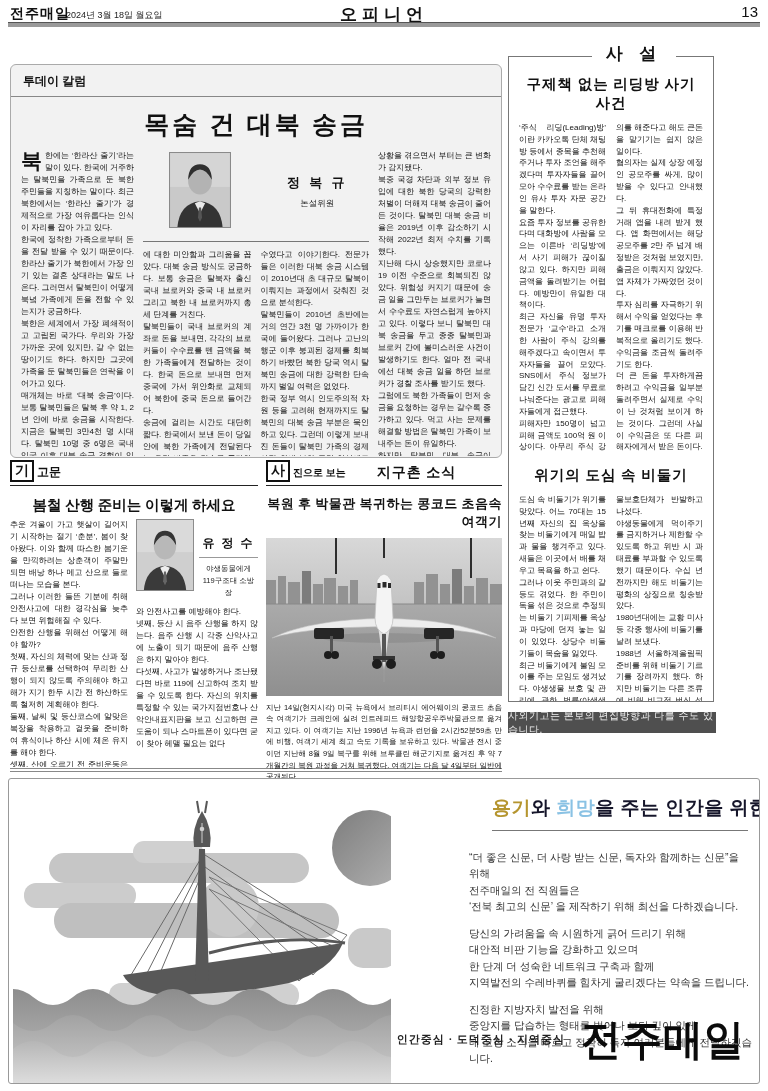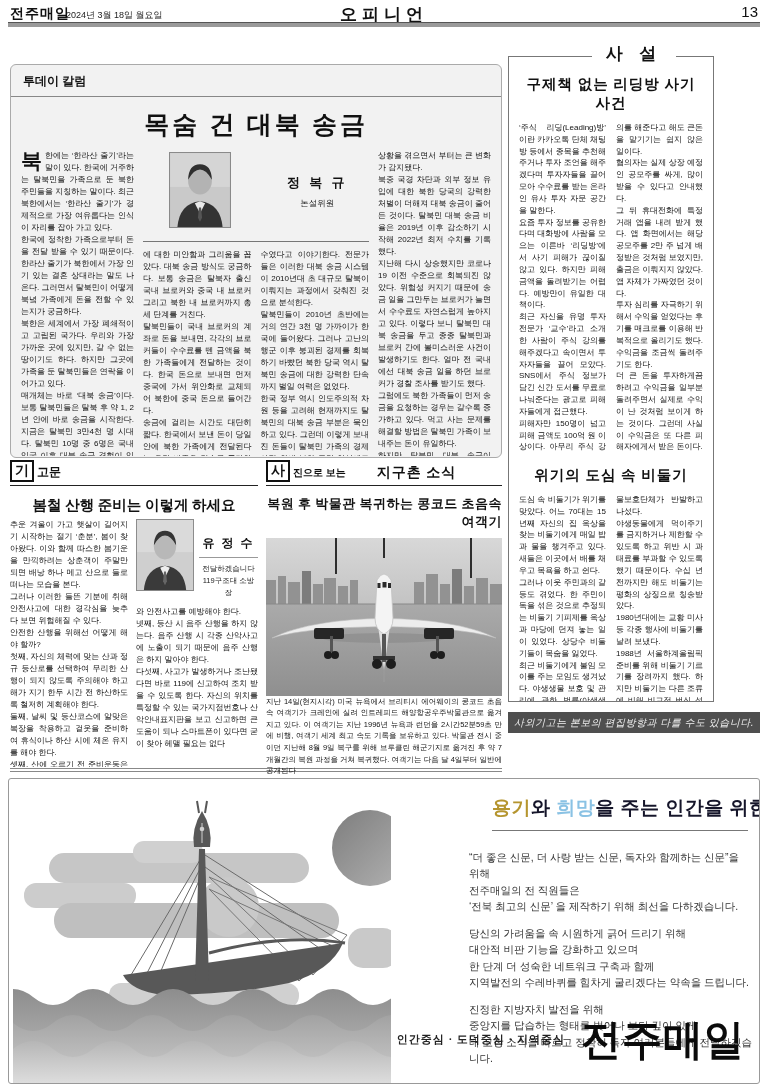--- a/index.html
+++ b/index.html
@@ -30,22 +30,22 @@
   .drop{float:left;font-size:21px;font-weight:bold;line-height:0.9;margin:2px 3px 0 0;}
   
   .editorial-box{position:absolute;left:508px;top:56px;width:206px;height:646px;border:1px solid #777;
                  box-sizing:border-box;padding:6px 10px;overflow:hidden;}
   .ed-label{position:absolute;top:44px;left:508px;width:252px;text-align:center;font-size:17px;font-weight:bold;letter-spacing:6px;}
   .ed-label span{background:#fff;padding:0 14px;position:relative;top:-2px;}
   .ed-title{text-align:center;font-size:14.5px;font-weight:bold;letter-spacing:1px;margin:12px 0 9px;}
   .ed-body{column-count:2;column-gap:10px;font-size:8px;line-height:1.48;text-align:justify;white-space:pre-line;overflow:hidden;}
   .ed-body-1{height:332px;}
   .ed-body-2{height:236px;}
-  .notice-banner{position:absolute;left:508px;top:712px;width:252px;height:21px;background:#4f4f4f;color:#f0f0f0;
-                 font-size:10px;display:flex;align-items:center;justify-content:center;letter-spacing:0.5px;font-style:italic;}
+  .notice-banner{position:absolute;left:508px;top:712px;width:208px;height:21px;background:#4f4f4f;color:#f0f0f0;
+                 font-size:10px;display:flex;align-items:center;justify-content:center;letter-spacing:0.5px;}
   
   .sec-label-row{display:flex;align-items:flex-end;gap:3px;border-bottom:1.5px solid #222;padding-bottom:3px;}
   .boxed-char{border:2px solid #111;font-size:14px;font-weight:bold;padding:0 3px;line-height:1.25;background:#fff;}
   .label-rest{font-size:12px;font-weight:bold;padding-bottom:1px;}
   .label-small{font-size:10px;font-weight:bold;padding-bottom:2px;}
   .label-big{font-size:14px;font-weight:bold;letter-spacing:1px;margin-left:28px;}
   
   .contrib{position:absolute;left:10px;top:460px;width:248px;height:306px;}
   .contrib-title{text-align:center;font-size:14.5px;font-weight:bold;margin:10px 0 4px;}
   .contrib-body{position:relative;height:248px;overflow:hidden;}
@@ -55,21 +55,21 @@
   .contrib-photo-row{display:flex;gap:5px;margin-bottom:7px;}
   .portrait-sm{width:58px;height:72px;flex:0 0 auto;}
   .contrib-nameblock{text-align:center;flex:1;padding-top:16px;}
   .contrib-name{font-size:12px;font-weight:bold;letter-spacing:2px;border-bottom:1px solid #999;padding-bottom:5px;margin-bottom:5px;}
   .contrib-org{font-size:7.5px;color:#222;line-height:1.6;}
   .bottom-rule{position:absolute;left:10px;top:768px;width:492px;height:2px;border-top:1px solid #888;border-bottom:1px solid #888;}
   
   .photo-news{position:absolute;left:266px;top:460px;width:236px;height:306px;}
   .pn-title{text-align:right;font-size:13px;font-weight:bold;margin:9px 0 7px;letter-spacing:0.5px;}
   .pn-photo{width:236px;height:158px;display:block;}
-  .pn-caption{font-size:7.5px;line-height:1.55;text-align:justify;margin-top:0;color:#111;}
+  .pn-caption{font-size:7.5px;line-height:1.55;text-align:justify;margin-top:6px;color:#111;}
   
   .ad-box{position:absolute;left:8px;top:778px;width:752px;height:306px;border:1px solid #999;border-radius:3px;
           box-sizing:border-box;overflow:hidden;background:#fff;}
   .ad-illustration{position:absolute;left:4px;bottom:0;width:378px;height:298px;}
   .ad-content{position:absolute;left:395px;top:16px;width:348px;}
   .ad-title{font-size:19px;font-weight:bold;color:#15152a;letter-spacing:0.5px;padding-left:88px;white-space:nowrap;}
   .ad-title .gold{color:#b5952f;}
   .ad-title .blue{color:#8ac2e4;}
   .ad-rule{border-top:1.5px solid #777;margin:9px 0 18px 88px;width:256px;}
   .ad-para{font-size:10.5px;line-height:1.55;color:#333;white-space:pre-line;margin:0 0 11px 65px;}
@@ -179,21 +179,21 @@
           <rect width="60" height="34" fill="#dadada"></rect>
           <ellipse cx="30" cy="28" rx="11.5" ry="13.5" fill="#b8b8b8"></ellipse>
           <path d="M18.5,27 Q19,12 30,12 Q41,12 41.5,27 Q36,17 30,17 Q24,17 18.5,27 Z" fill="#343434"></path>
           <path d="M8,74 Q10,50 30,48 Q50,50 52,74 Z" fill="#3a3a3a"></path>
           <polygon points="25,50 30,60 35,50 30,48" fill="#ededed"></polygon>
           <polygon points="29,54 31,54 32,64 30,68 28,64" fill="#666"></polygon>
           <rect x="0.5" y="0.5" width="59" height="73" fill="none" stroke="#8a8a8a"></rect>
         </svg>
         <div class="contrib-nameblock">
           <div class="contrib-name serif">유 정 수</div>
-          <div class="contrib-org">전달하겠습니다</div>
+          <div class="contrib-org">야생동물에게</div>
           <div class="contrib-org">119구조대 소방장</div>
         </div>
       </div>
       <div class="small-text">와 안전사고를 예방해야 한다.
 넷째, 등산 시 음주 산행을 하지 않는다. 음주 산행 시 각종 산악사고에 노출이 되기 때문에 음주 산행은 하지 말아야 한다.
 다섯째, 사고가 발생하거나 조난됐다면 바로 119에 신고하여 조치 받을 수 있도록 한다. 자신의 위치를 특정할 수 있는 국가지점번호나 산악안내표지판을 보고 신고하면 큰 도움이 되나 스마트폰이 있다면 굳이 찾아 헤맬 필요는 없다</div>
     </div>
   </div>
 </div>
 <div class="bottom-rule"></div>

